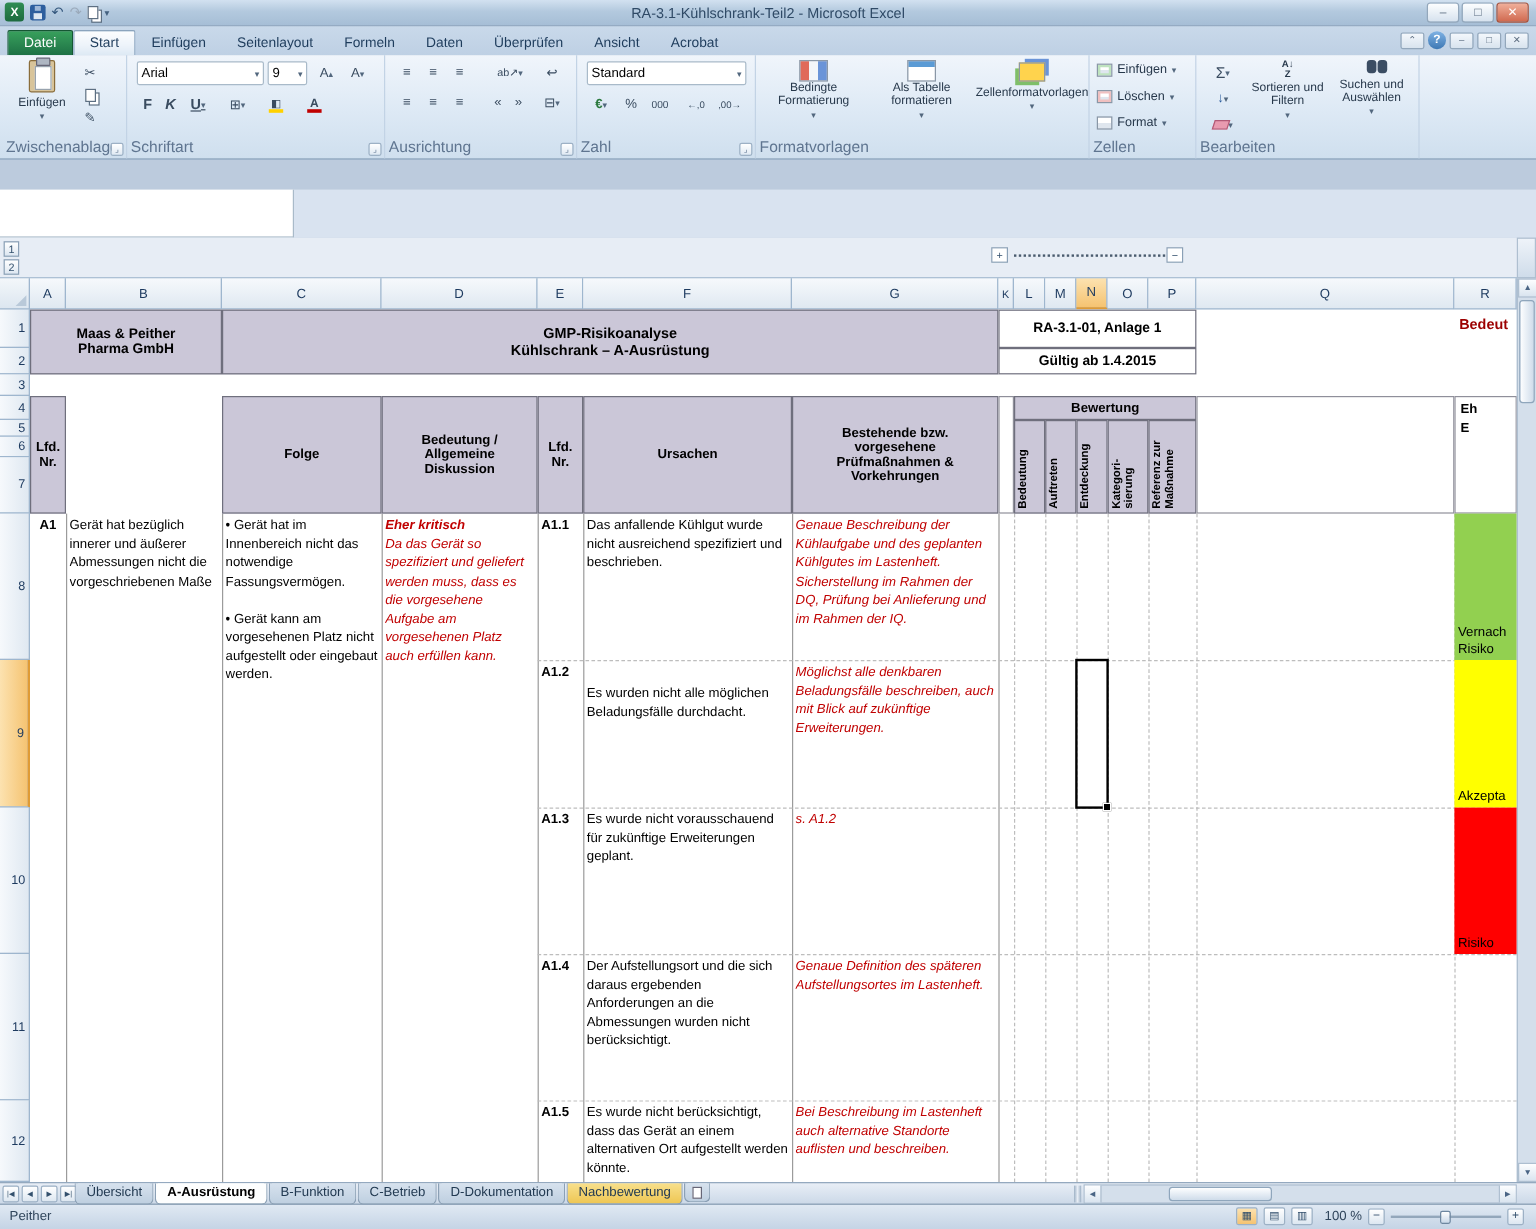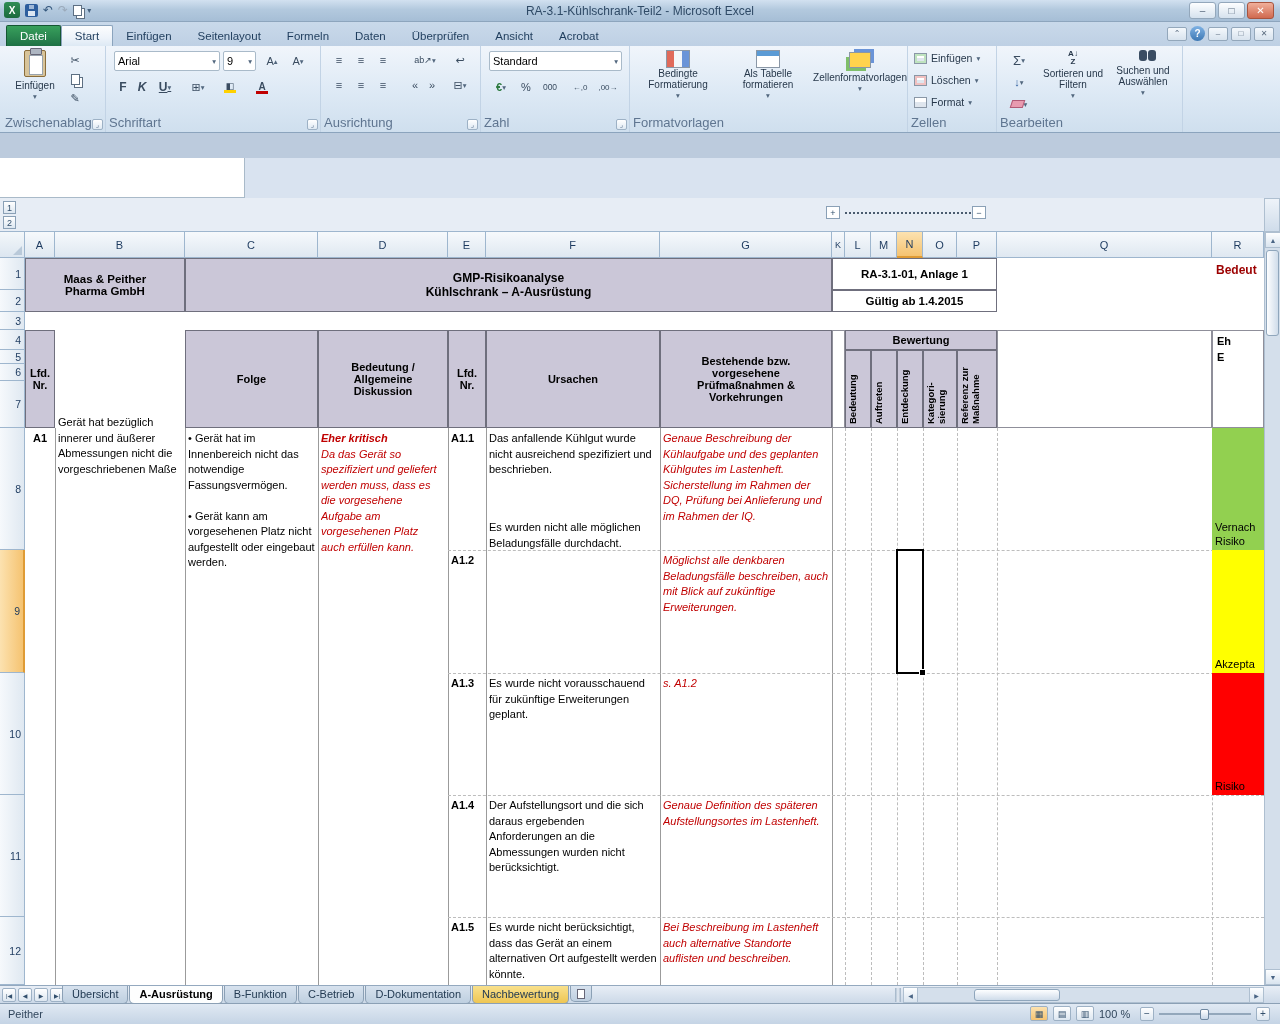--- a/index.html
+++ b/index.html
@@ -121,21 +121,21 @@
 .habtn{width:14px;height:14px;border-right:1px solid #aebfd0;background:linear-gradient(#fdfeff,#d9e4ef);font-size:6px;display:flex;align-items:center;justify-content:center;color:#4a6585}
 .habtn.r{border-left:1px solid #aebfd0;border-right:none;margin-left:auto}
 .hthumb{margin-left:56px;width:86px;height:12px;border:1px solid #8fa6bc;border-radius:3px;background:linear-gradient(#fdfeff,#cfdcea)}
 
 
 .statusbar{left:0;top:1003px;width:1280px;height:21px;background:linear-gradient(#e0e9f3,#c5d4e5);border-top:1px solid #8ba0b5}
 .stext{position:absolute;left:8px;top:4px;font-size:11px;color:#31465c}
 .sright{position:absolute;right:10px;top:2px;display:flex;align-items:center;gap:5px}
 .viewbtn{width:18px;height:15px;border:1px solid #9db1c5;border-radius:2px;background:linear-gradient(#fff,#dde7f1);font-size:9px;display:flex;align-items:center;justify-content:center;color:#33506d}
 .viewbtn.on{background:linear-gradient(#fce2b0,#f5c371)}
-.zoomlab{font-size:11px;color:#31465c;min-width:36px;text-align:left}
+.zoomlab{font-size:11px;color:#31465c;min-width:36px;text-align:right}
 .zbtn{width:14px;height:14px;border:1px solid #9db1c5;border-radius:2px;background:linear-gradient(#fff,#dde7f1);font-size:10px;display:flex;align-items:center;justify-content:center;color:#33506d}
 .ztrack{position:relative;width:92px;height:14px}
 .ztrack::before{content:"";position:absolute;left:0;right:0;top:6px;height:2px;background:#93a7bb}
 .ztick{position:absolute;left:45px;top:3px;width:1px;height:8px;background:#93a7bb}
 .zthumb{position:absolute;left:41px;top:2px;width:9px;height:11px;border:1px solid #6e87a0;border-radius:2px;background:linear-gradient(#fff,#c9d8e8)}
 </style>
 </head>
 <body>
 
 <div class="screen">
@@ -400,35 +400,35 @@
   <div class="hdr-rot" style="left:897px;top:350px;width:26px;height:78px">Entdeckung</div>
   <div class="hdr-rot" style="left:923px;top:350px;width:34px;height:78px">Kategori-
 sierung</div>
   <div class="hdr-rot" style="left:957px;top:350px;width:40px;height:78px">Referenz zur
 Maßnahme</div>
   <div class="wcell" style="left:997px;top:330px;width:215px;height:98px"></div>
   <div class="wcell pre" style="left:1212px;top:330px;width:52px;height:98px;font-weight:bold;padding:2px 4px;line-height:16px">Eh
 E</div>
 
   <div class="txt bold" style="left:25px;top:431px;width:30px;text-align:center">A1</div>
-  <div class="txt" style="left:58px;top:415px;width:124px;height:550px">Gerät hat bezüglich innerer und äußerer Abmessungen nicht die vorgeschriebenen Maße</div>
+  <div class="txt" style="left:58px;top:431px;width:124px;height:550px">Gerät hat bezüglich innerer und äußerer Abmessungen nicht die vorgeschriebenen Maße</div>
   <div class="txt pre" style="left:188px;top:431px;width:127px;height:550px">• Gerät hat im Innenbereich nicht das notwendige Fassungsvermögen.
 
 • Gerät kann am vorgesehenen Platz nicht aufgestellt oder eingebaut werden.</div>
   <div class="txt" style="left:321px;top:431px;width:124px;height:550px">
     <div class="red bold">Eher kritisch</div>
     <div class="red">Da das Gerät so spezifiziert und geliefert werden muss, dass es die vorgesehene Aufgabe am vorgesehenen Platz auch erfüllen kann.</div>
   </div>
 
   <div class="txt bold" style="left:451px;top:431px;width:34px">A1.1</div>
   <div class="txt" style="left:489px;top:431px;width:168px;height:116px">Das anfallende Kühlgut wurde nicht ausreichend spezifiziert und beschrieben.</div>
   <div class="txt red" style="left:663px;top:431px;width:166px;height:116px">Genaue Beschreibung der Kühlaufgabe und des geplanten Kühlgutes im Lastenheft. Sicherstellung im Rahmen der DQ, Prüfung bei Anlieferung und im Rahmen der IQ.</div>
 
   <div class="txt bold" style="left:451px;top:553px;width:34px">A1.2</div>
-  <div class="txt" style="left:489px;top:520px;width:168px;height:116px">Es wurden nicht alle möglichen Beladungsfälle durchdacht.</div>
+  <div class="txt" style="left:489px;top:571px;width:168px;height:116px">Es wurden nicht alle möglichen Beladungsfälle durchdacht.</div>
   <div class="txt red" style="left:663px;top:553px;width:166px;height:116px">Möglichst alle denkbaren Beladungsfälle beschreiben, auch mit Blick auf zukünftige Erweiterungen.</div>
 
   <div class="txt bold" style="left:451px;top:676px;width:34px">A1.3</div>
   <div class="txt" style="left:489px;top:676px;width:168px;height:115px">Es wurde nicht vorausschauend für zukünftige Erweiterungen geplant.</div>
   <div class="txt red" style="left:663px;top:676px;width:166px;height:115px">s. A1.2</div>
 
   <div class="txt bold" style="left:451px;top:798px;width:34px">A1.4</div>
   <div class="txt" style="left:489px;top:798px;width:168px;height:115px">Der Aufstellungsort und die sich daraus ergebenden Anforderungen an die Abmessungen wurden nicht berücksichtigt.</div>
   <div class="txt red" style="left:663px;top:798px;width:166px;height:115px">Genaue Definition des späteren Aufstellungsortes im Lastenheft.</div>
 

